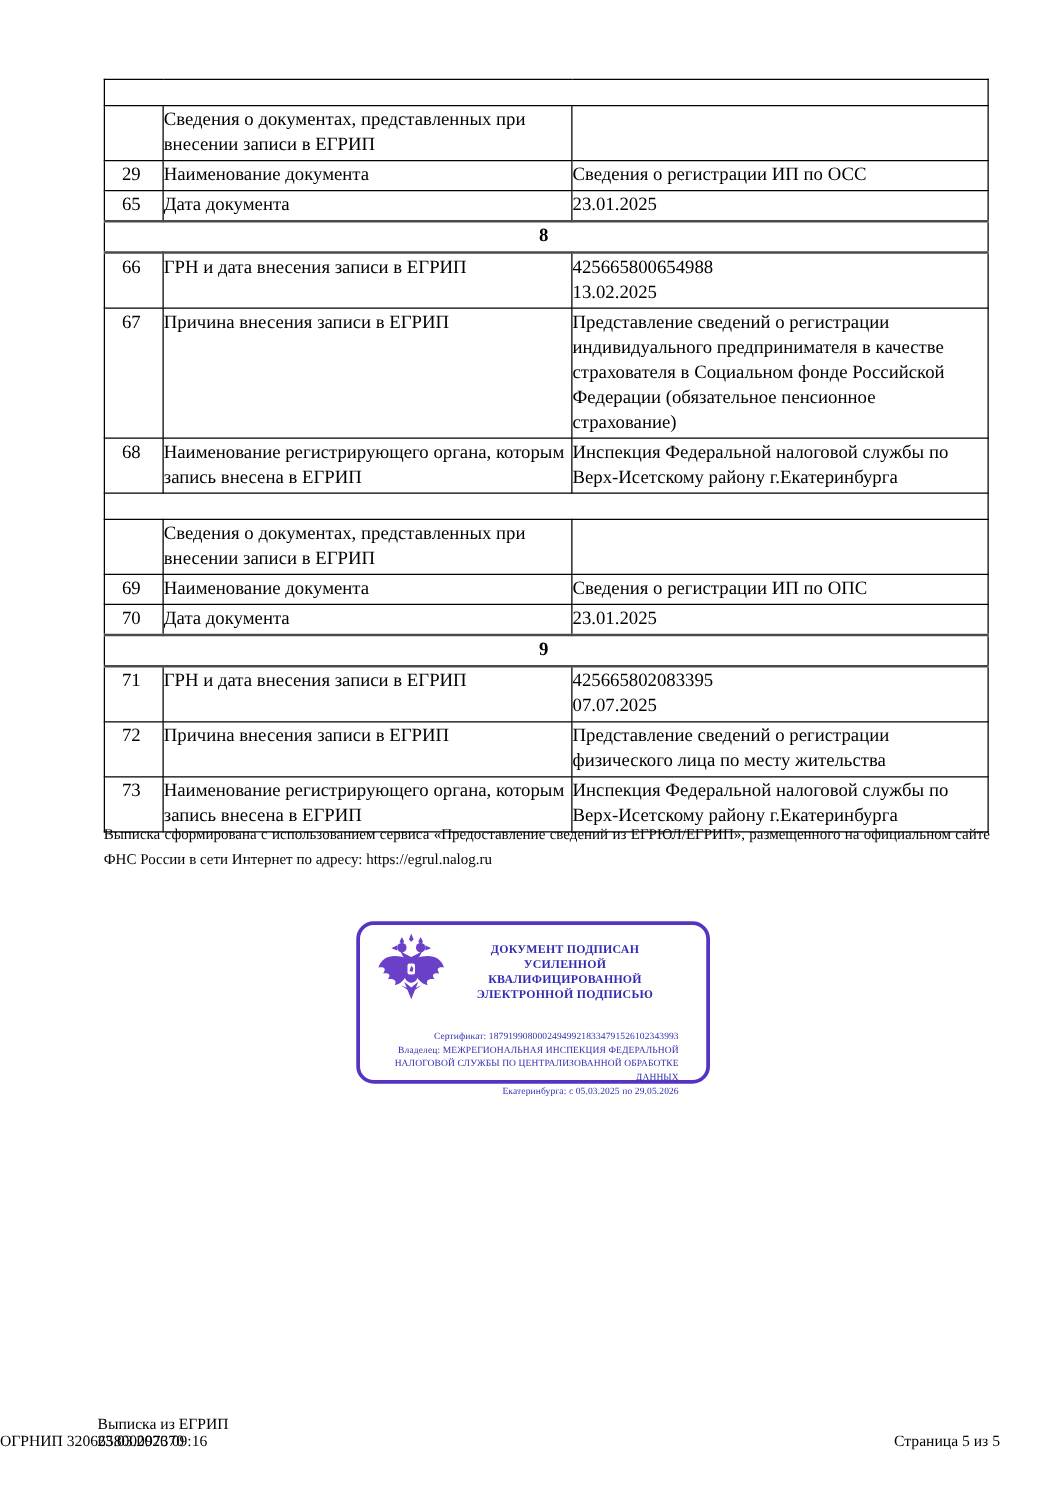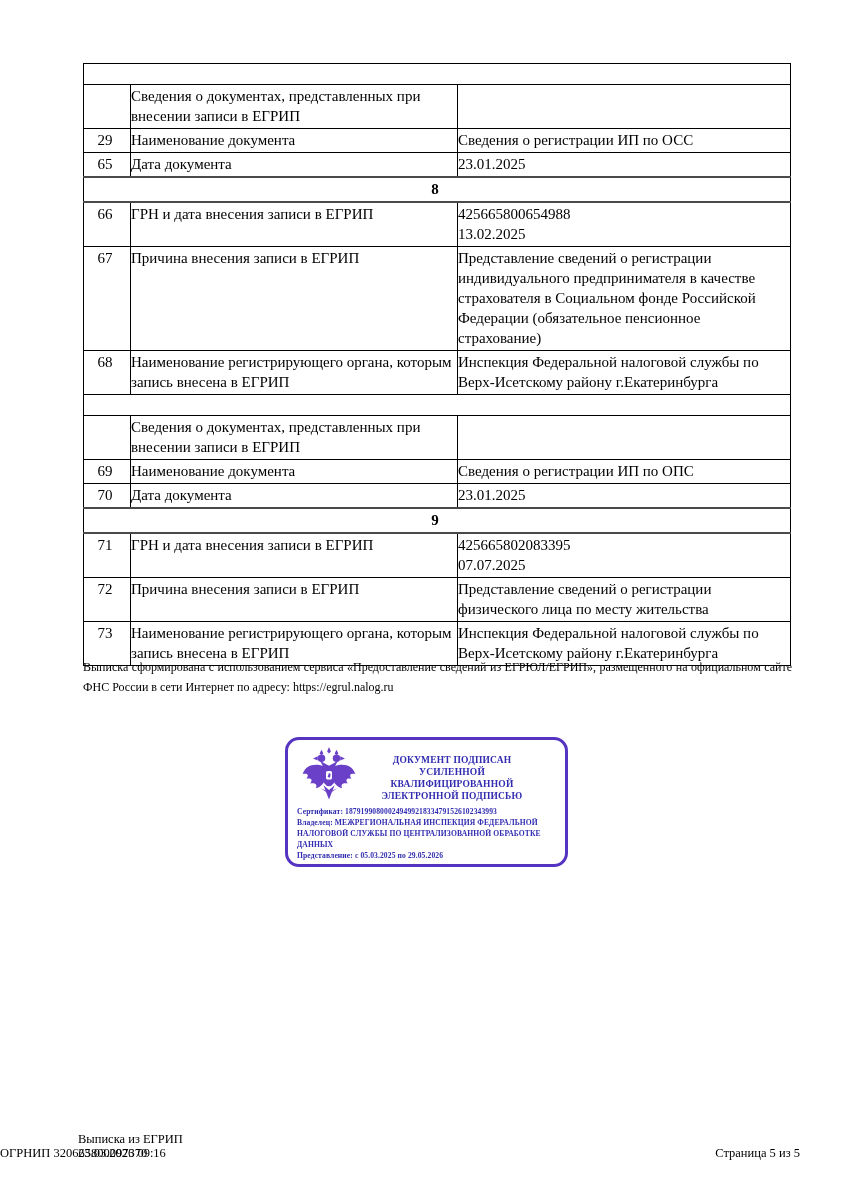--- a/index.html
+++ b/index.html
@@ -56,22 +56,22 @@
   }
   .stamp-top{display:flex;align-items:flex-start;}
   .stamp-emblem{flex:0 0 64px;height:60px;}
   .stamp-title{
     flex:1;text-align:center;font-weight:bold;
     font-size:9.5px;line-height:12px;
     white-space:pre-line;padding-top:9px;
     letter-spacing:.2px;
   }
   .stamp-details{
-    font-size:7.6px;font-weight:bold;line-height:11px;
-    margin-top:1px;letter-spacing:.1px;
+    font-size:7.6px;font-weight:normal;line-height:11px;
+    margin-top:18px;letter-spacing:.1px;text-align:right;
   }
   .stamp-details .line{white-space:normal;}
 
   
   .footer{
     position:absolute;left:0;top:1132px;width:848px;
     font-size:12.5px;line-height:14px;
   }
   .footer-left{position:absolute;left:78px;top:0;}
   .footer-center{position:absolute;left:0;top:14px;width:100%;text-align:left;}
@@ -196,21 +196,21 @@
       <rect x="28.2" y="27" width="7.6" height="10.5" rx="2.2" fill="#ffffff" stroke="var(--stamp-emblem)" stroke-width="1.2"></rect>
       <path d="M30.5 34 L32 29.5 L33.8 31.5 L33 34.8 Z" fill="var(--stamp-emblem)"></path>
     </svg>
     <div class="stamp-title">ДОКУМЕНТ ПОДПИСАН
 УСИЛЕННОЙ КВАЛИФИЦИРОВАННОЙ
 ЭЛЕКТРОННОЙ ПОДПИСЬЮ</div>
   </div>
   <div class="stamp-details">
     <div class="line"><span>Сертификат: </span><span>187919908000249499218334791526102343993</span></div>
     <div class="line"><span>Владелец: </span><span>МЕЖРЕГИОНАЛЬНАЯ ИНСПЕКЦИЯ ФЕДЕРАЛЬНОЙ НАЛОГОВОЙ СЛУЖБЫ ПО ЦЕНТРАЛИЗОВАННОЙ ОБРАБОТКЕ ДАННЫХ</span></div>
-    <div class="line"><span>Представление: </span><span>с 05.03.2025 по 29.05.2026</span></div>
+    <div class="line"><span>Екатеринбурга: </span><span>с 05.03.2025 по 29.05.2026</span></div>
   </div>
 </div>
 
 <div class="footer">
   <div class="footer-left">
     <div>Выписка из ЕГРИП</div>
     <div>23.03.2026 09:16</div>
   </div>
   <div class="footer-center">ОГРНИП 320665800097370</div>
   <div class="footer-right">Страница 5 из 5</div>

